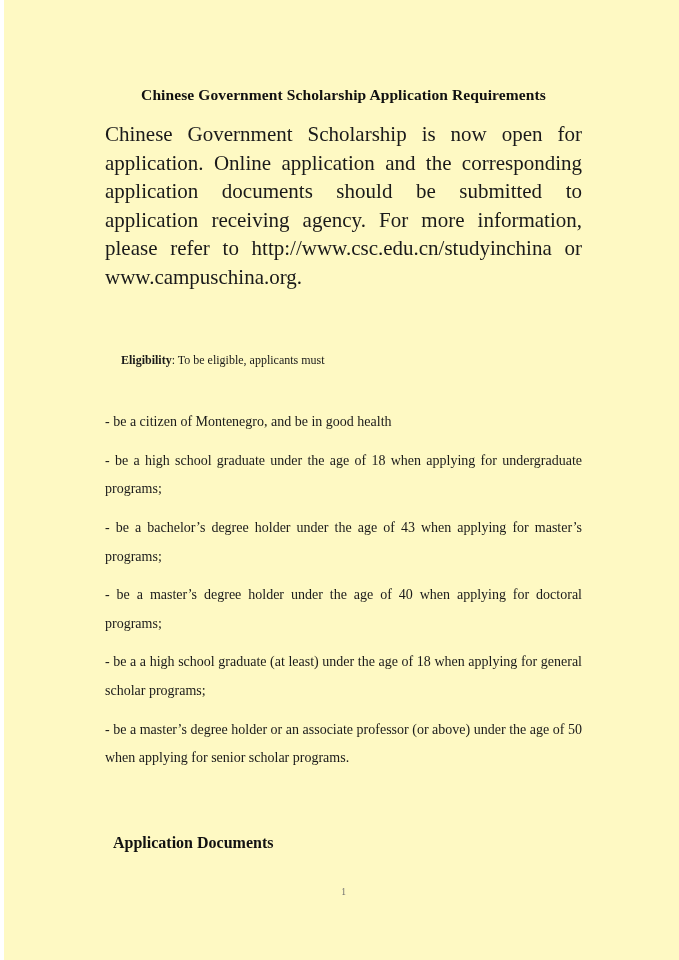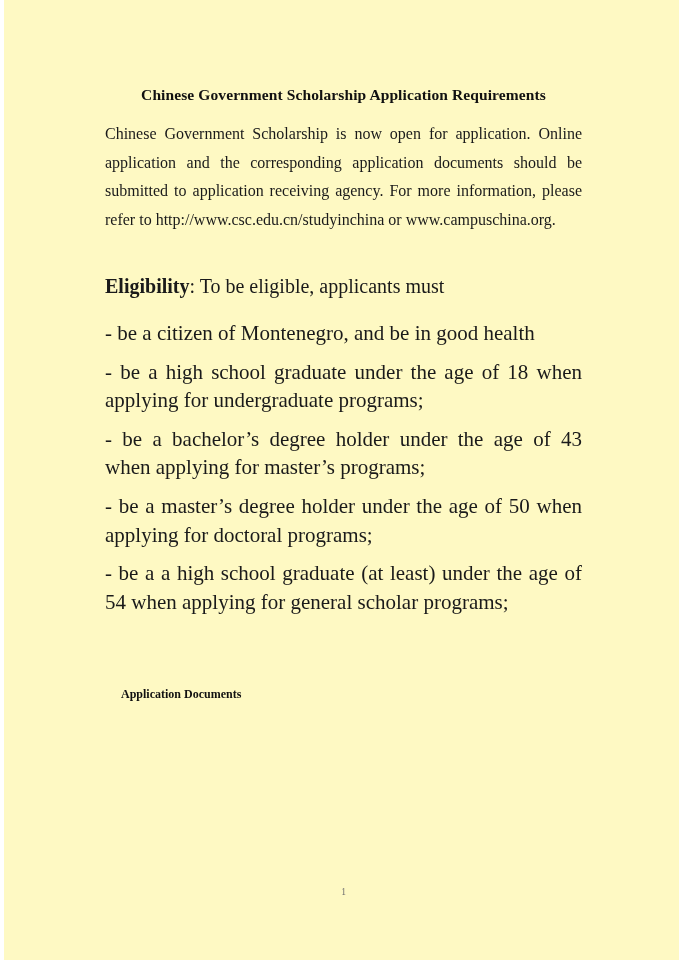--- a/index.html
+++ b/index.html
@@ -32,56 +32,56 @@
   .doc-title {
     font-size: 15.5px;
     font-weight: bold;
     text-align: center;
     letter-spacing: 0.1px;
     margin: 0 0 14px 0;
     line-height: 22px;
     color: #111111;
   }
   .para {
-    font-size: 16px;
+    font-size: 21px;
     line-height: 28.6px;
     text-align: justify;
     text-justify: inter-word;
     margin: 0;
     color: #1a1a1a;
     -webkit-hyphens: none;
     hyphens: none;
   }
   .intro {
     margin-bottom: 0;
   }
   .gap-lg {
     height: 38px;
   }
   .gap-md {
     height: 18px;
   }
   .section-head {
-    font-size: 12px;
+    font-size: 16px;
     line-height: 28.6px;
     font-weight: bold;
-    margin: 16px;
+    margin: 8px;
     color: #111111;
   }
   .eligibility-line {
-    font-size: 20px;
+    font-size: 12px;
     line-height: 28.6px;
-    margin: 0;
+    margin: 16px;
     color: #1a1a1a;
   }
   .eligibility-line .lbl {
     font-weight: bold;
   }
   .bullet {
-    font-size: 21px;
+    font-size: 14px;
     line-height: 28.6px;
     text-align: justify;
     text-justify: inter-word;
     margin: 0 0 10px 0;
     color: #1a1a1a;
   }
   .bullet:last-child {
     margin-bottom: 0;
   }
   .red {
@@ -111,22 +111,23 @@
 
     <div class="gap-lg"></div>
 
     <p class="eligibility-line"><span class="lbl">Eligibility</span><span>: To be eligible, applicants must</span></p>
 
     <div class="gap-md"></div>
 
     <p class="bullet">- be a citizen of Montenegro, and be in good health</p>
     <p class="bullet">- be a high school graduate under the age of 18 when applying for undergraduate programs;</p>
     <p class="bullet">- be a bachelor’s degree holder under the age of 43 when applying for master’s programs;</p>
-    <p class="bullet">- be a master’s degree holder under the age of 50 when applying for doctoral programs;</p>
-    <p class="bullet">- be a a high school graduate (at least) under the age of 54 when applying for general scholar programs;</p>
+    <p class="bullet">- be a master’s degree holder under the age of 40 when applying for doctoral programs;</p>
+    <p class="bullet">- be a a high school graduate (at least) under the age of 18 when applying for general scholar programs;</p>
+    <p class="bullet">- be a master’s degree holder or an associate professor (or above) under the age of 50 when applying for senior scholar programs.</p>
 
     <div class="gap-lg"></div>
 
     <p class="section-head">Application Documents</p>
 
 
   </div>
 
   <div class="footer">1</div>
 

